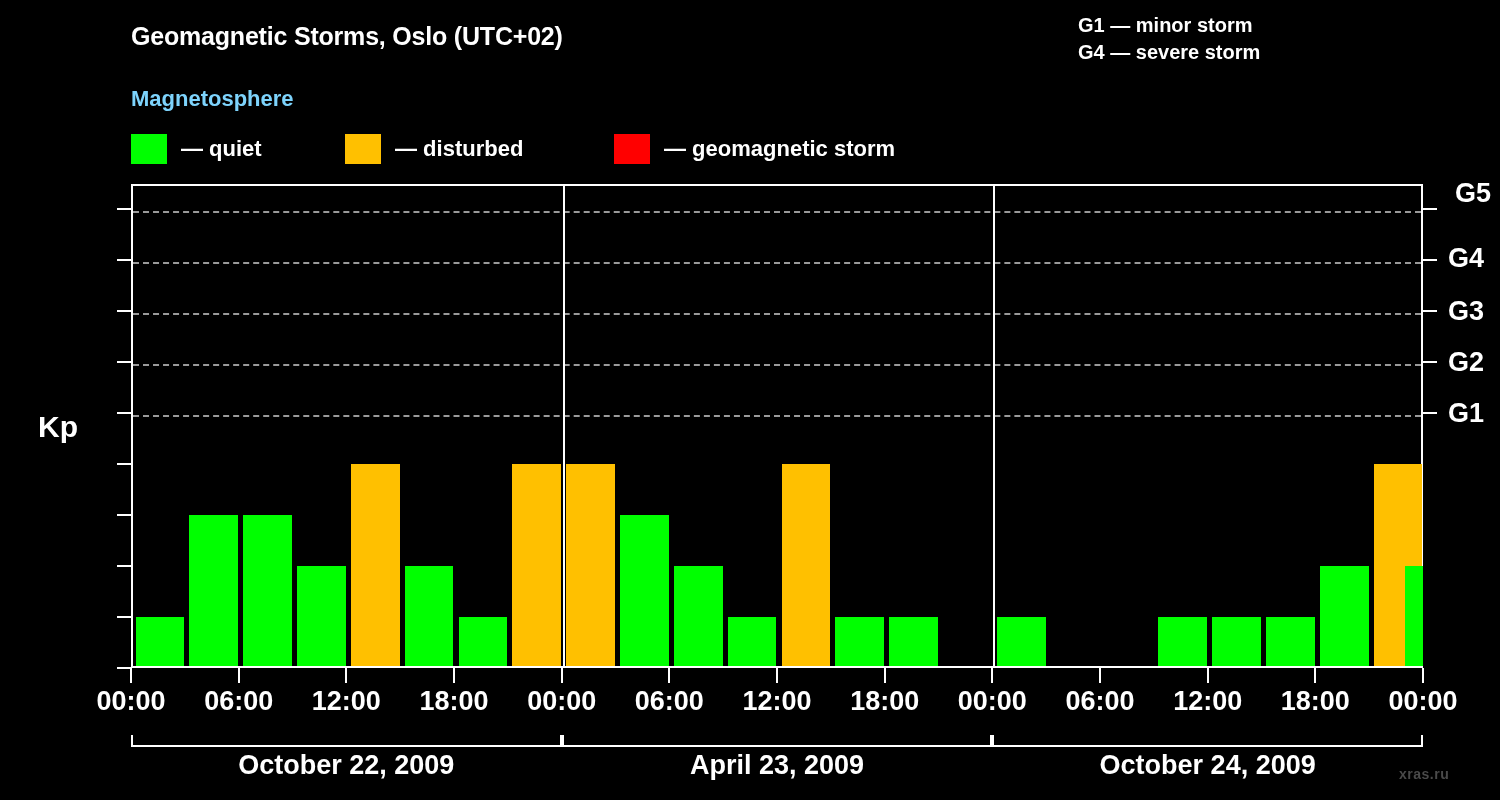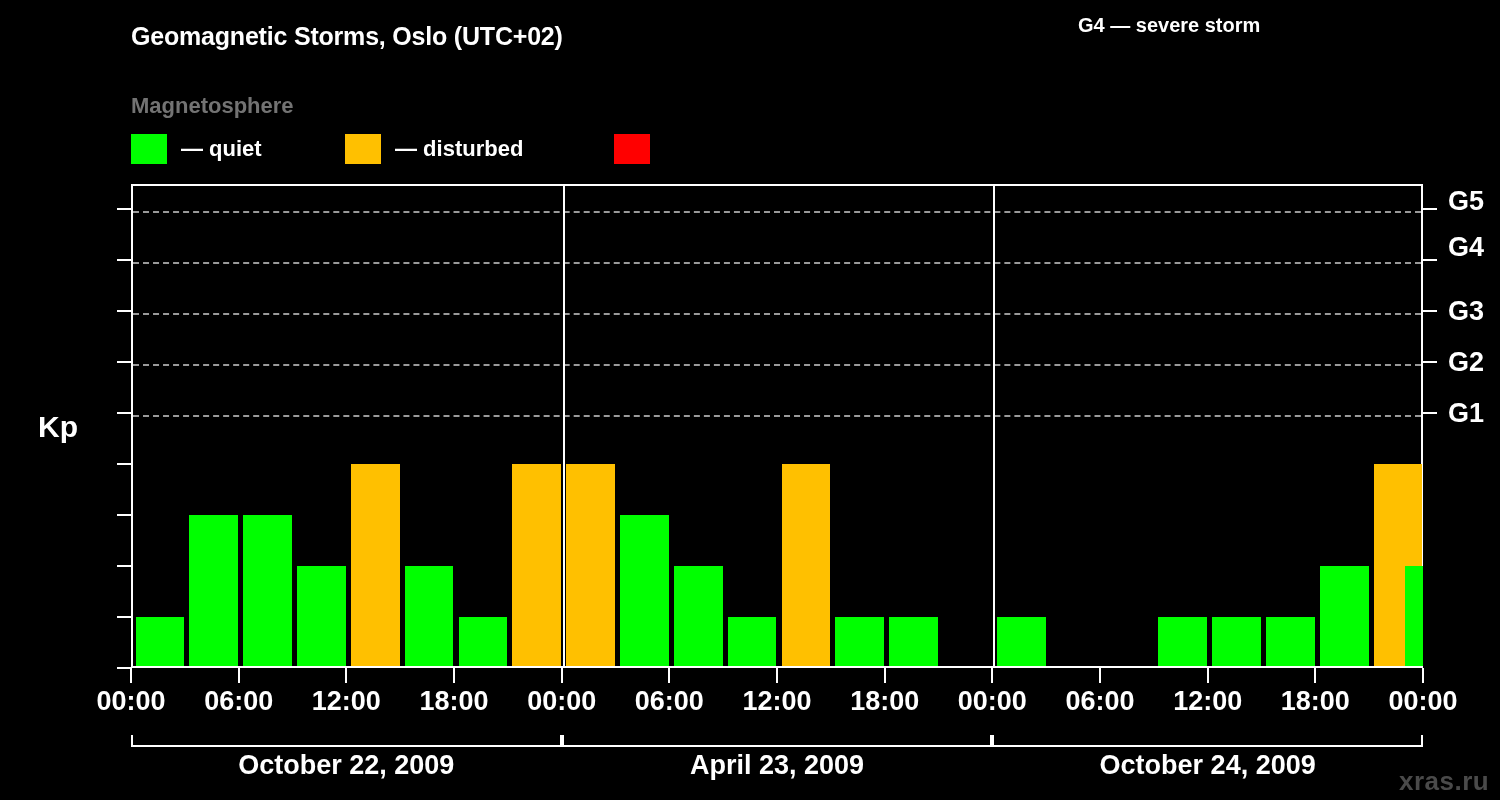--- a/index.html
+++ b/index.html
@@ -11,23 +11,22 @@
   }
   #root { position: relative; width: 1328px; height: 800px; background: #000; border-radius: 7px; }
 
   .title {
     position: absolute; left: 131px; top: 22px;
     font-size: 25px; font-weight: bold; color: #fff;
     letter-spacing: -0.2px; white-space: nowrap;
   }
   .mag-label {
     position: absolute; left: 131px; top: 86px;
-    font-size: 22px; font-weight: bold; color: #737373;
+    font-size: 22px; font-weight: bold; color: #7dd3fc;
     white-space: nowrap;
-    margin-top: 7px;
   }
 
   .legend { position: absolute; left: 131px; top: 133px; height: 32px; }
   .legend-item {
     position: absolute; top: 0; display: flex; align-items: center; height: 32px;
   }
   .swatch { width: 36px; height: 30px; display: block; }
   .legend-text {
     margin-left: 14px; font-size: 22px; font-weight: bold; color: #fff;
     white-space: nowrap; line-height: 1;
@@ -101,21 +100,21 @@
     position: absolute; top: 735px; height: 12px;
     border: 2px solid #fff; border-top: none;
   }
   .day-label {
     position: absolute; top: 752px; font-size: 27px; font-weight: bold;
     color: #fff; text-align: center; white-space: nowrap; line-height: 1;
   }
 
   .watermark {
     position: absolute; left: 1399px; top: 766px;
-    font-size: 26px; font-weight: bold; color: #4a4a4a;
+    font-size: 14px; font-weight: bold; color: #4a4a4a;
     letter-spacing: 0.5px;
   }
 </style>
 </head>
 <body>
 
 <div id="root">
 
   <div class="title">Geomagnetic Storms, Oslo (UTC+02)</div>
   <div class="mag-label">Magnetosphere</div>
@@ -124,24 +123,26 @@
       <div class="legend-item" style="left: 0px;">
         <span class="swatch" style="background: rgb(0, 255, 0);"></span>
         <span class="legend-text">— quiet</span>
       </div>
       <div class="legend-item" style="left: 214px;">
         <span class="swatch" style="background: rgb(255, 192, 0);"></span>
         <span class="legend-text">— disturbed</span>
       </div>
       <div class="legend-item" style="left: 483px;">
         <span class="swatch" style="background: rgb(255, 0, 0);"></span>
+        <span class="legend-text">— geomagnetic storm</span>
       </div>
     </div>
 
   <div class="gscale">
+      <div class="gscale-line">G1 — minor storm</div>
       <div class="gscale-line">G4 — severe storm</div>
     </div>
 
   <div class="plot">
       <div class="gridline" style="top: 25.4737px;"></div>
       <div class="gridline" style="top: 76.4211px;"></div>
       <div class="gridline" style="top: 127.368px;"></div>
       <div class="gridline" style="top: 178.316px;"></div>
       <div class="gridline" style="top: 229.263px;"></div>
     <div class="bars">
@@ -195,23 +196,23 @@
       <div class="ytick-label" style="top: 260.421px;">8</div>
       <div class="ytick-mark" style="top: 259.421px;"></div>
       <div class="ytick-label" style="top: 209.474px;">9</div>
       <div class="ytick-mark" style="top: 208.474px;"></div>
       <div class="gtick-label" style="top: 413.263px;">G1</div>
       <div class="gtick-mark" style="top: 412.263px;"></div>
       <div class="gtick-label" style="top: 362.316px;">G2</div>
       <div class="gtick-mark" style="top: 361.316px;"></div>
       <div class="gtick-label" style="top: 311.368px; text-align: right;">G3</div>
       <div class="gtick-mark" style="top: 310.368px;"></div>
-      <div class="gtick-label" style="top: 247px;">G4</div>
+      <div class="gtick-label" style="top: 258px;">G4</div>
       <div class="gtick-mark" style="top: 259.421px;"></div>
-      <div class="gtick-label" style="top: 201px;">G5</div>
+      <div class="gtick-label" style="top: 193px; margin-left: 7px;">G5</div>
       <div class="gtick-mark" style="top: 208.474px;"></div>
       <div class="xtick-mark" style="left: 130px;"></div>
       <div class="xtick-label" style="left: 131px;">00:00</div>
       <div class="xtick-mark" style="left: 237.667px;"></div>
       <div class="xtick-label" style="left: 238.667px;">06:00</div>
       <div class="xtick-mark" style="left: 345.333px;"></div>
       <div class="xtick-label" style="left: 346.333px;">12:00</div>
       <div class="xtick-mark" style="left: 453px;"></div>
       <div class="xtick-label" style="left: 454px;">18:00</div>
       <div class="xtick-mark" style="left: 560.667px;"></div>

